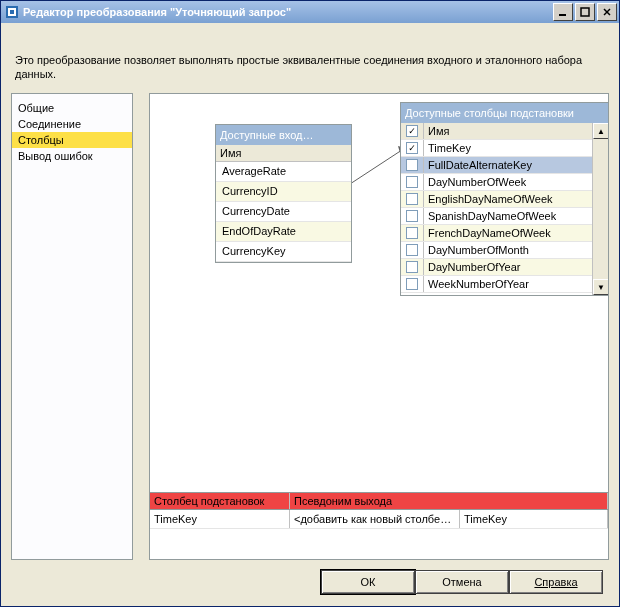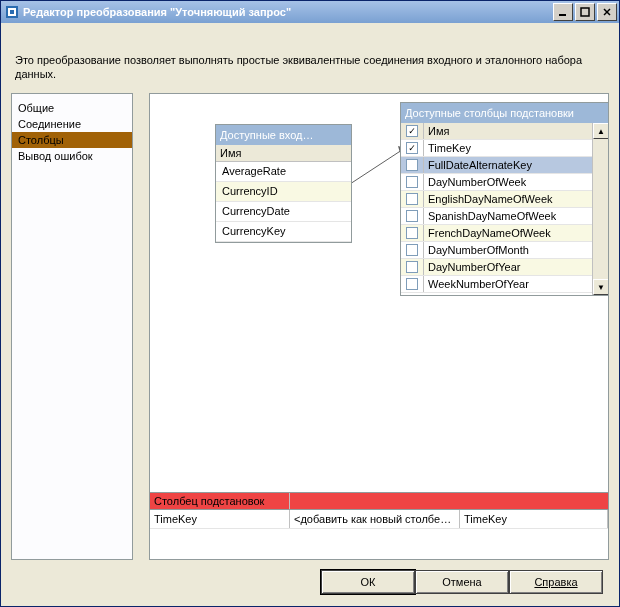--- a/index.html
+++ b/index.html
@@ -8,21 +8,21 @@
   .title-icon{width:14px;height:14px;margin-right:4px;display:flex;align-items:center;justify-content:center;}
   .title-text{flex:1;white-space:nowrap;overflow:hidden;}
   .win-btns{display:flex;gap:0;}
   .win-btn{width:18px;height:16px;background:#d4d0c8;border:1px solid #fff;border-right-color:#404040;border-bottom-color:#404040;margin-left:2px;display:flex;align-items:center;justify-content:center;font-family:monospace;font-size:10px;color:#000;}
   .win-btn svg{display:block;}
   .body{flex:1;display:flex;flex-direction:column;padding:10px 10px 8px 10px;box-sizing:border-box;margin-top:16px;}
   .desc{margin:4px 4px 12px 4px;line-height:14px;}
   .content-row{flex:1;display:flex;gap:16px;min-height:0;}
   .nav-panel{width:122px;border:1px solid #919b9c;background:#fcfcfe;box-sizing:border-box;padding:6px 0;}
   .nav-item{padding:2px 6px;white-space:nowrap;cursor:default;}
-  .nav-item.selected{background:#a16207;}
+  .nav-item.selected{background:#fde047;}
   .main-panel{flex:1;border:1px solid #919b9c;background:#fff;display:flex;flex-direction:column;min-height:0;}
   .cols-area{flex:1;position:relative;background:#fff;overflow:hidden;}
   .float-box{position:absolute;border:1px solid #919b9c;background:#fff;box-shadow:0 0 0 0;}
   .box-title{background:#9db8d8;color:#fff;padding:2px 4px;font-weight:normal;height:16px;line-height:16px;white-space:nowrap;overflow:hidden;}
   .box-hdr{background:#ece9d8;border-bottom:1px solid #c0c0c0;padding:2px 4px;}
   .box-row{padding:2px 6px;border-bottom:1px solid #e5e5e5;height:15px;line-height:15px;white-space:nowrap;}
   .box-row.sel{background:#f9f9e3;}
   .lookup-box{position:absolute;border:1px solid #919b9c;background:#fff;display:flex;flex-direction:column;}
   .lookup-body{display:flex;flex:1;min-height:0;}
   .lookup-list{flex:1;overflow:hidden;}
@@ -103,20 +103,21 @@
             <line x1="200" y1="90" x2="255" y2="54" stroke="#606060" stroke-width="1"></line>
             <polygon points="255,54 248,52 250,59" fill="#606060"></polygon>
           </svg>
 
           <div class="float-box" style="left:65px;top:30px;width:135px">
             <div class="box-title">Доступные вход…</div>
             <div class="box-hdr">Имя</div>
             <div class="box-row">AverageRate</div>
             <div class="box-row sel">CurrencyID</div>
             <div class="box-row">CurrencyDate</div>
+            <div class="box-row sel">EndOfDayRate</div>
             <div class="box-row">CurrencyKey</div>
           </div>
 
           <div class="lookup-box" style="left:250px;top:8px;width:208px;height:192px">
             <div class="box-title">Доступные столбцы подстановки</div>
             <div class="lookup-body">
               <div class="lookup-list">
                 <div class="lk-row hdr">
                   <div class="chkcell">
                       <div class="chk">✓</div>
@@ -183,20 +184,21 @@
                 <div class="btn down">▼</div>
               </div>
             </div>
           </div>
 
         </div>
 
         <div class="grid-wrap">
           <div class="grid-hdr">
             <div class="c1">Столбец подстановок</div>
+            <div class="c3">Псевдоним выхода</div>
           </div>
           <div class="grid-row">
             <div class="c1">TimeKey</div>
             <div class="c2">&lt;добавить как новый столбе…</div>
             <div class="c3">TimeKey</div>
           </div>
         </div>
 
       </div>
     </div>

